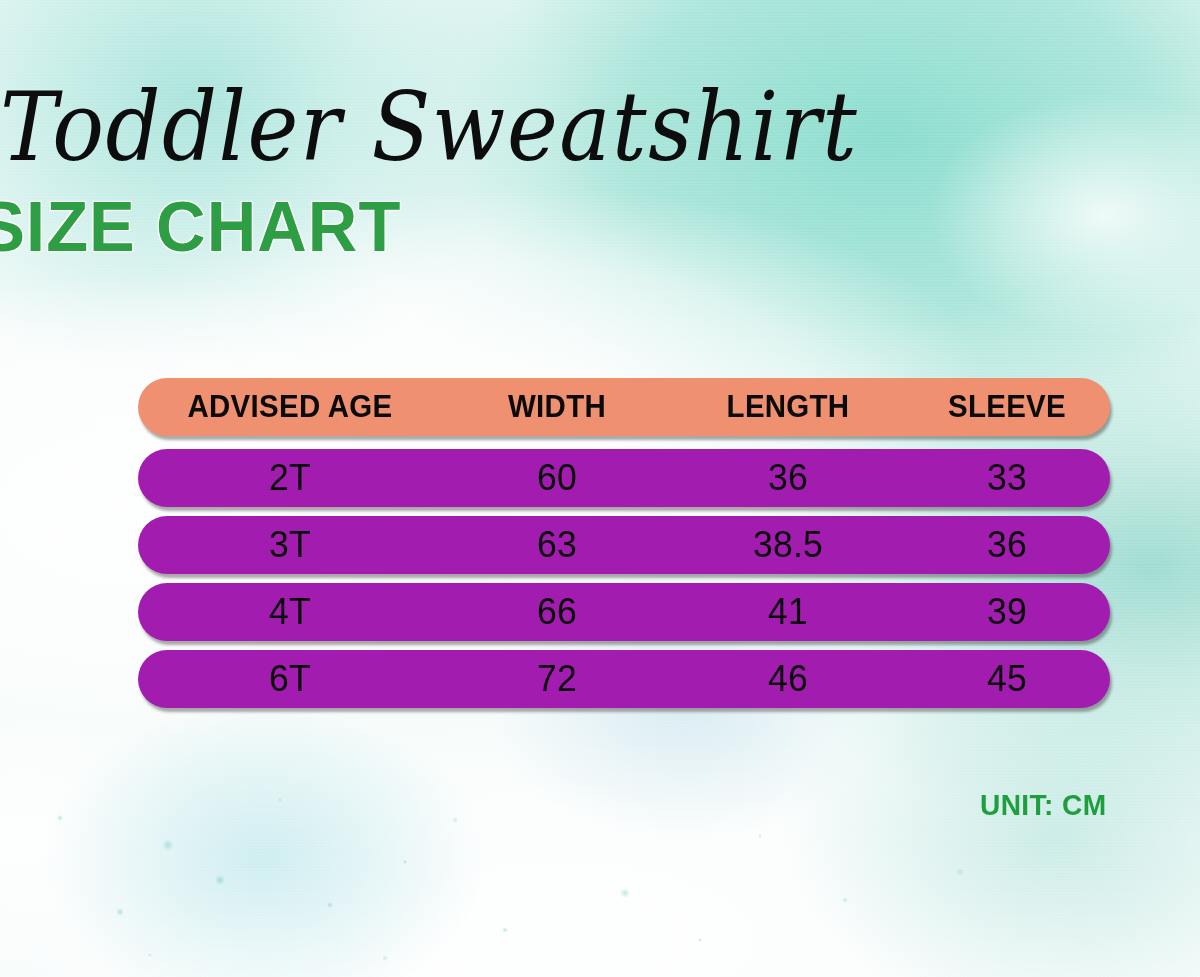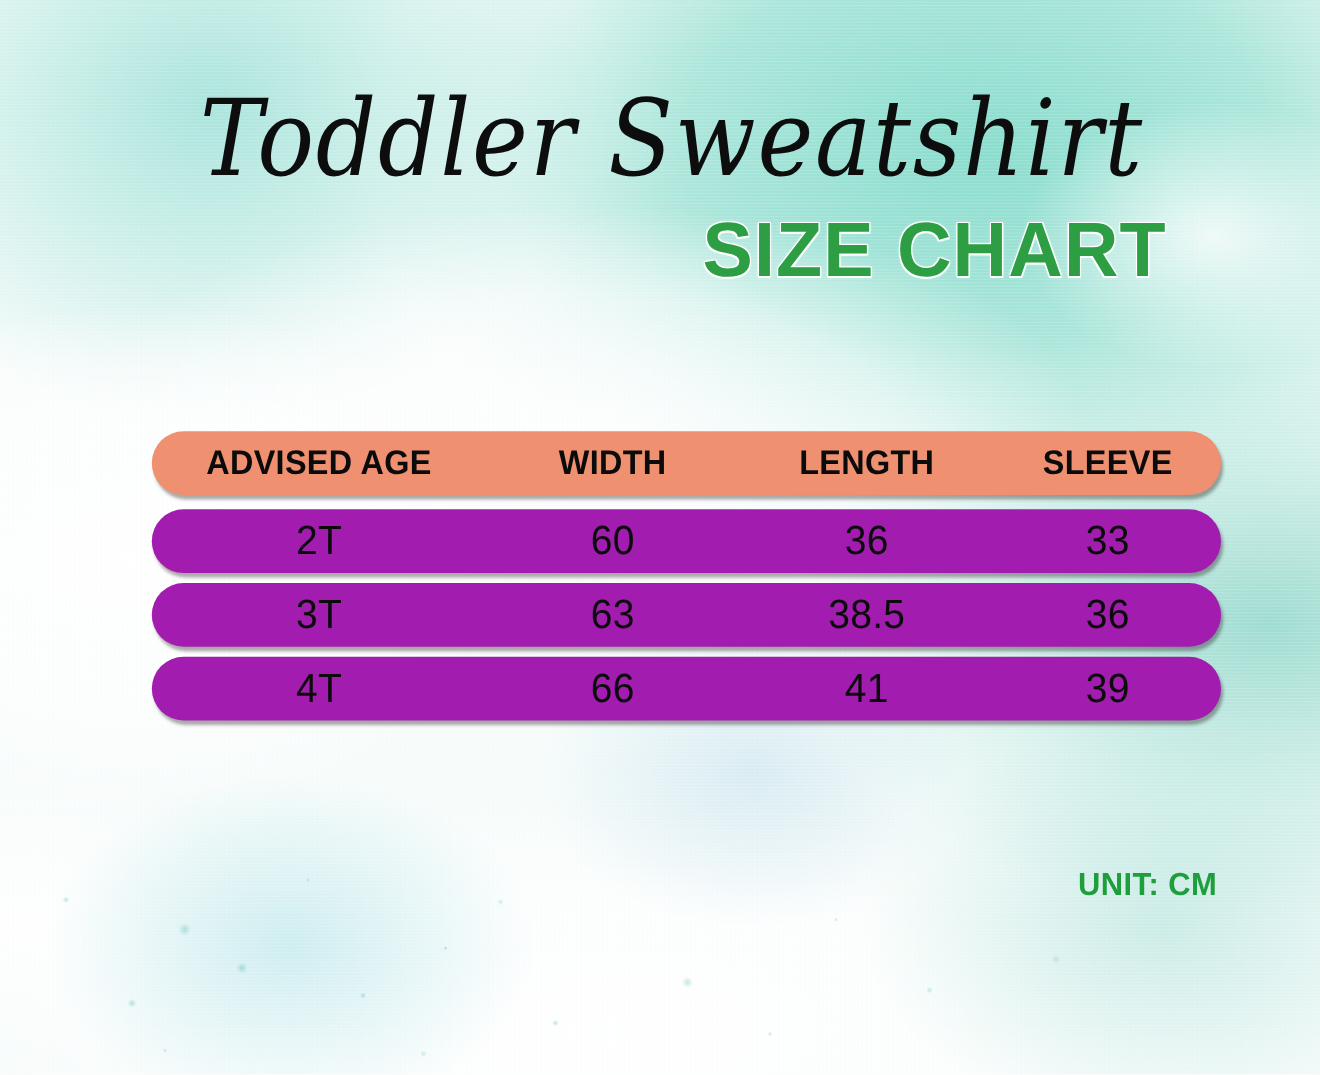--- a/index.html
+++ b/index.html
@@ -77,21 +77,21 @@
       radial-gradient(circle 2px at 760px 836px, rgba(128,206,196,0.45) 0%, rgba(128,206,196,0) 100%);
     background-repeat: no-repeat;
   }
 
   
   .title-block {
     position: absolute;
     left: 0;
     top: 78px;
     width: 1040px;
-    text-align: right;
+    text-align: left;
     z-index: 4;
   }
   .script-title {
     font-family: "DejaVu Serif", serif;
     font-style: italic;
     font-weight: 400;
     font-size: 86px;
     line-height: 1.02;
     letter-spacing: 1.5px;
     color: #0d0d0d;
@@ -115,21 +115,21 @@
        1px 1px 0 rgba(255,255,255,0.9),
       -1px 1px 0 rgba(255,255,255,0.9),
        1px -1px 0 rgba(255,255,255,0.9),
       -1px -1px 0 rgba(255,255,255,0.9);
   }
 
   
   .size-table {
     position: absolute;
     left: 138px;
-    top: 392px;
+    top: 378px;
     width: 972px;
     z-index: 5;
   }
   .row {
     display: flex;
     align-items: center;
     height: 58px;
     border-radius: 29px;
     margin-bottom: 9px;
     box-shadow: 2px 4px 3px rgba(40,30,30,0.38);
@@ -220,18 +220,24 @@
     </div>
 
     <div class="row data-row">
       <div class="cell col-age">4T</div>
       <div class="cell col-width">66</div>
       <div class="cell col-length">41</div>
       <div class="cell col-sleeve">39</div>
     </div>
 
 
+    <div class="row data-row">
+      <div class="cell col-age">6T</div>
+      <div class="cell col-width">72</div>
+      <div class="cell col-length">46</div>
+      <div class="cell col-sleeve">45</div>
+    </div>
 
   </div>
 
   <div class="unit-note">UNIT: CM</div>
 
 </div>
 
 </body></html>

